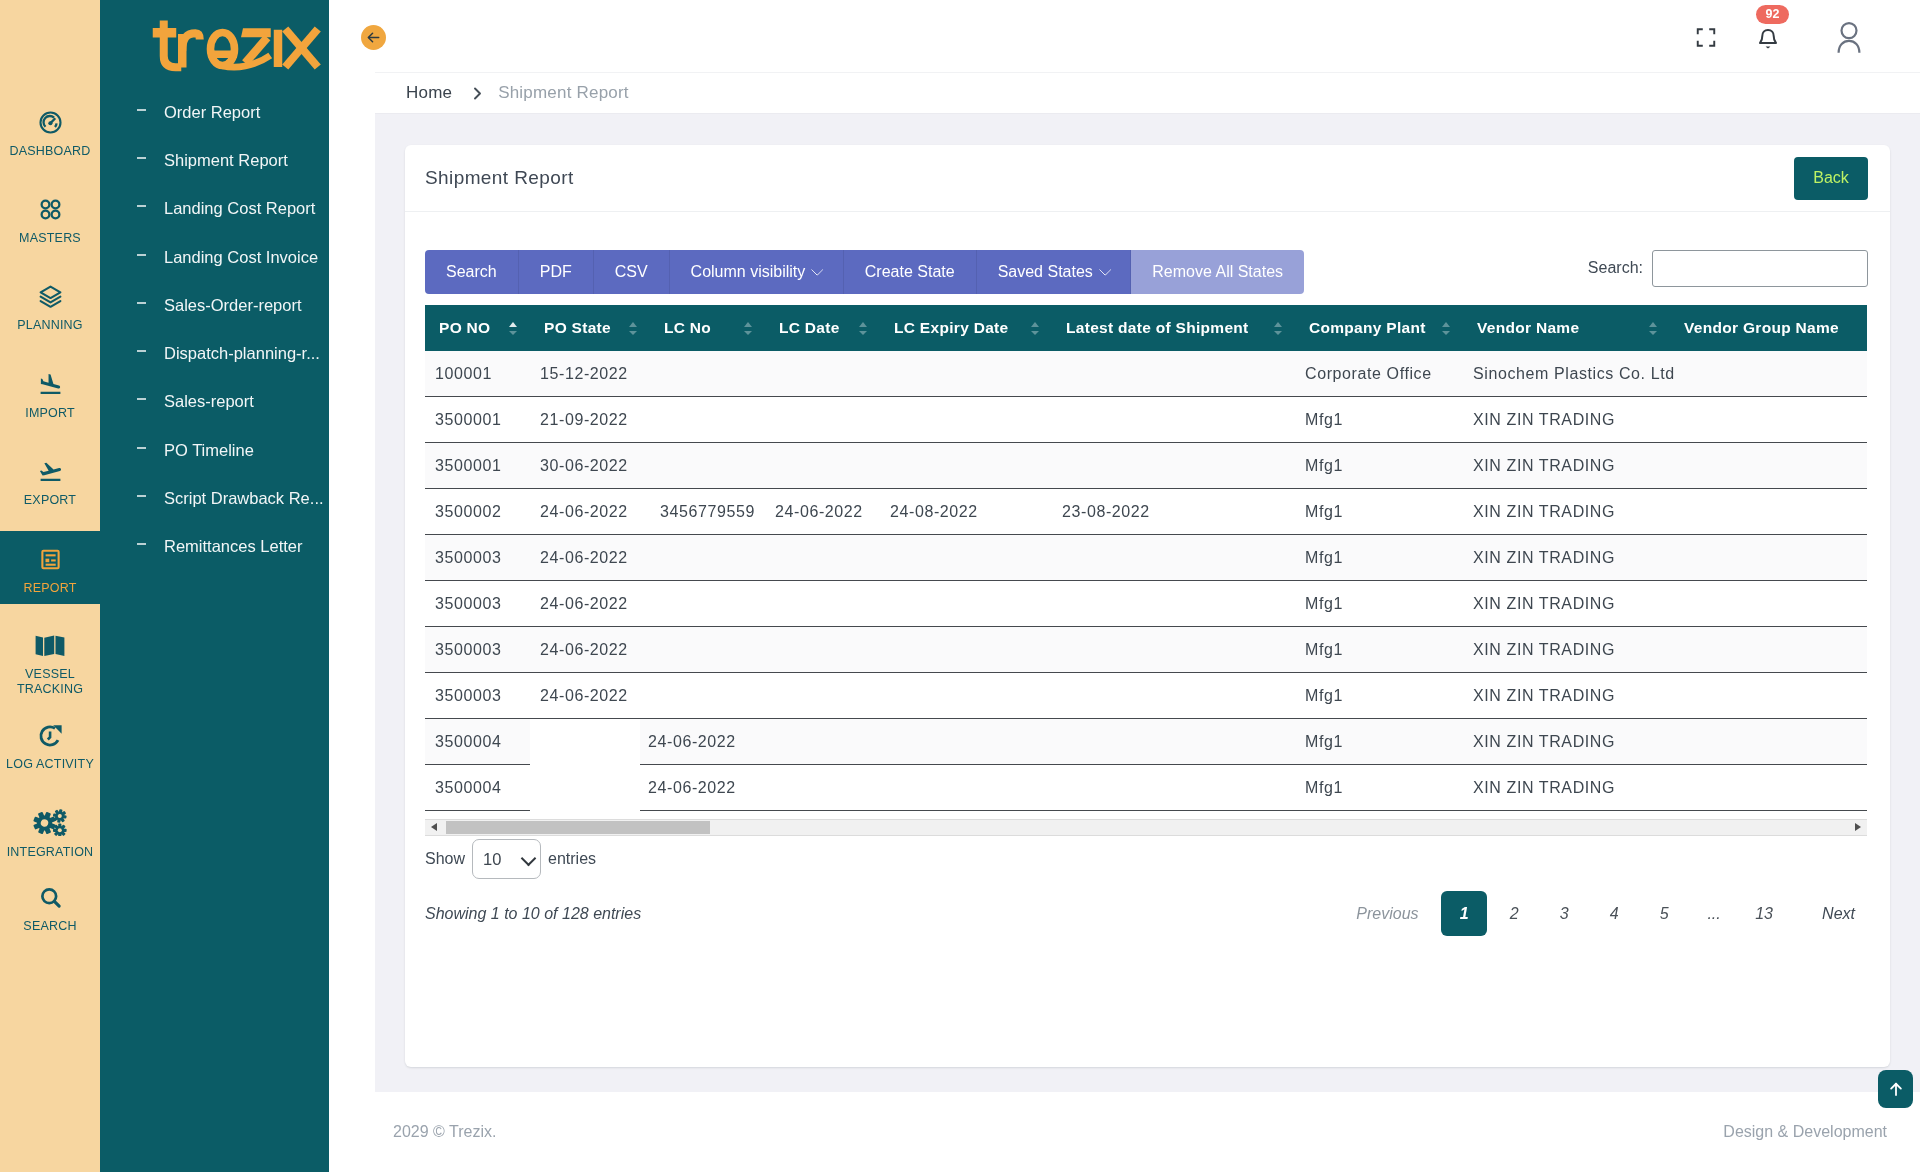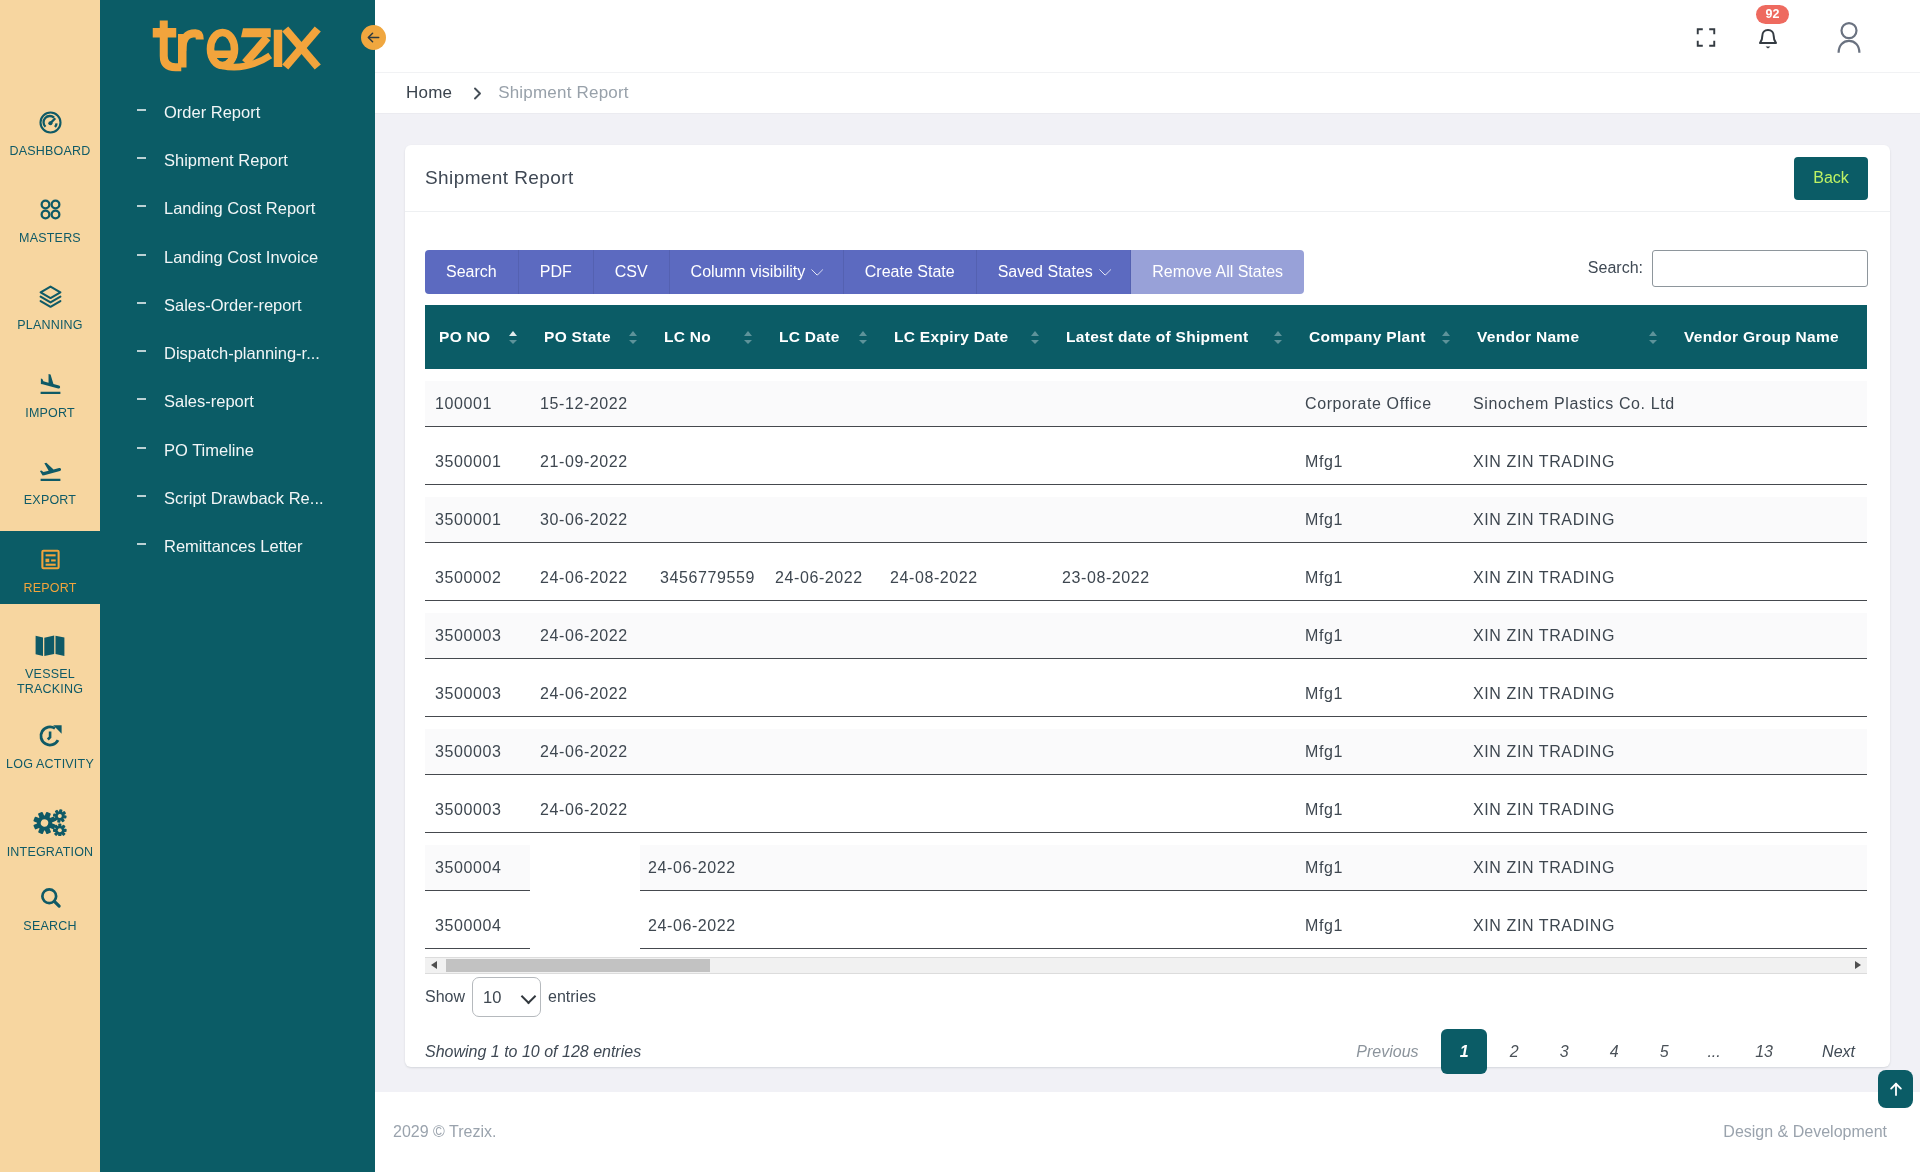--- a/index.html
+++ b/index.html
@@ -9,21 +9,21 @@
     --lav:#f1f1f6; --ink:#3e4750; --muted:#98a1aa; --tbl-border:#45494e;
   }
   
   .rail { position:fixed; left:0; top:0; width:100px; height:100%; background:var(--tan); z-index:5; }
   .rail-item { position:absolute; left:0; width:100px; text-align:center; }
   .rail-item .ric { display:block; margin:0 auto 9px auto; width:25px; height:25px; }
   .rail-item .rlabel { display:block; font-size:12.5px; line-height:15px; color:#0f5a66; letter-spacing:.2px; }
   .rail-item.active { background:var(--teal); }
   .rail-item.active .rlabel { color:var(--orange); }
   
-  .submenu { position:fixed; left:100px; top:0; width:275px; height:100%; background:var(--teal); z-index:4; }
+  .submenu { position:fixed; left:100px; top:0; width:229px; height:100%; background:var(--teal); z-index:4; }
   .logo { position:absolute; left:52px; top:19px; width:170px; height:53px; }
   .menu { position:absolute; top:88px; left:0; right:0; }
   .menu-item { height:48.3px; display:flex; align-items:center; padding-left:37px; cursor:pointer; }
   .menu-item .dash { width:9px; height:2px; background:rgba(255,255,255,.72); margin:-5px 18px 0 0; flex:none; }
   .menu-item .mi-label { color:#f2f6f7; font-size:16.5px; white-space:nowrap; }
   
   .collapse-btn { position:fixed; left:361px; top:25px; width:25px; height:25px; border-radius:50%; background:#f0a73f; border:none; z-index:9; display:flex; align-items:center; justify-content:center; cursor:pointer; }
   
   .page { margin-left:375px; height:1172px; display:flex; flex-direction:column; background:#fff; }
   .topbar { height:73px; flex:none; position:relative; border-bottom:1px solid #f1f2f4; }
@@ -49,27 +49,27 @@
   .dt-btn { background:var(--indigo); border:none; border-right:1px solid rgba(0,0,0,.08); color:#fff; font-size:16px; padding:0 21px; cursor:pointer; font-family:inherit; display:flex; align-items:center; gap:8px; }
   .dt-btn:first-child { border-radius:4px 0 0 4px; }
   .dt-btn.light { background:var(--indigo-light); border-right:none; border-radius:0 4px 4px 0; }
   .caret { width:8.5px; height:8.5px; display:inline-block; border-right:1.8px solid #fff; border-bottom:1.8px solid #fff; transform:rotate(45deg); margin-top:-5px; border-radius:1px; }
   .searchbox { display:flex; align-items:center; margin-top:-8px; }
   .search-label { font-size:16px; color:#3f4954; margin-right:9px; }
   .search-input { width:216px; height:37px; border:1px solid #8e969c; border-radius:3px; padding:0 10px; font-size:15px; font-family:inherit; color:var(--ink); outline:none; background:#fff; }
   
   .tbl { margin-top:11px; width:1442px; }
   .trow, .thead-row { display:grid; grid-template-columns:105px 110px 10px 115px 115px 172px 243px 168px 207px 197px; }
-  .thead-row { height:64px; background:var(--teal); }
+  .thead-row { height:46px; background:var(--teal); }
   .th { position:relative; color:#fff; font-weight:bold; font-size:15.5px; letter-spacing:.3px; display:flex; align-items:center; padding-left:14px; white-space:nowrap; overflow:hidden; }
   .sort { position:absolute; right:13px; top:50%; margin-top:-6.5px; width:8px; height:13px; }
   .sort:before { content:""; position:absolute; left:0; top:0; border-left:4px solid transparent; border-right:4px solid transparent; border-bottom:5px solid rgba(255,255,255,.34); }
   .sort.asc:before { border-bottom-color:rgba(255,255,255,.88); }
   .sort:after { content:""; position:absolute; left:0; bottom:0; border-left:4px solid transparent; border-right:4px solid transparent; border-top:4.5px solid rgba(255,255,255,.34); }
-  .trow { height:46px;margin-top:12px; }
+  .trow { height:46px; }
   .trow.striped { background:#fafafb; }
   .td { border-bottom:1px solid var(--tbl-border); padding:13.5px 10px 0 10px; font-size:16px; letter-spacing:.6px; color:var(--ink); white-space:nowrap; overflow:visible; }
   .td.blank { background:#fff !important; border-bottom:none; }
   .td.datecell { padding-left:8px; }
   
   .hscroll { margin-top:8px; position:relative; height:17px; background:#f1f1f1; border-top:1px solid #dcdcdc; border-bottom:1px solid #dcdcdc; width:1442px; }
   .hthumb { position:absolute; left:21px; top:1px; bottom:1px; width:264px; background:#c2c2c2; }
   .harrow { position:absolute; top:3px; width:0; height:0; border-top:4.5px solid transparent; border-bottom:4.5px solid transparent; }
   .harrow.left { left:6px; border-right:6px solid #505050; }
   .harrow.right { right:6px; border-left:6px solid #505050; }

